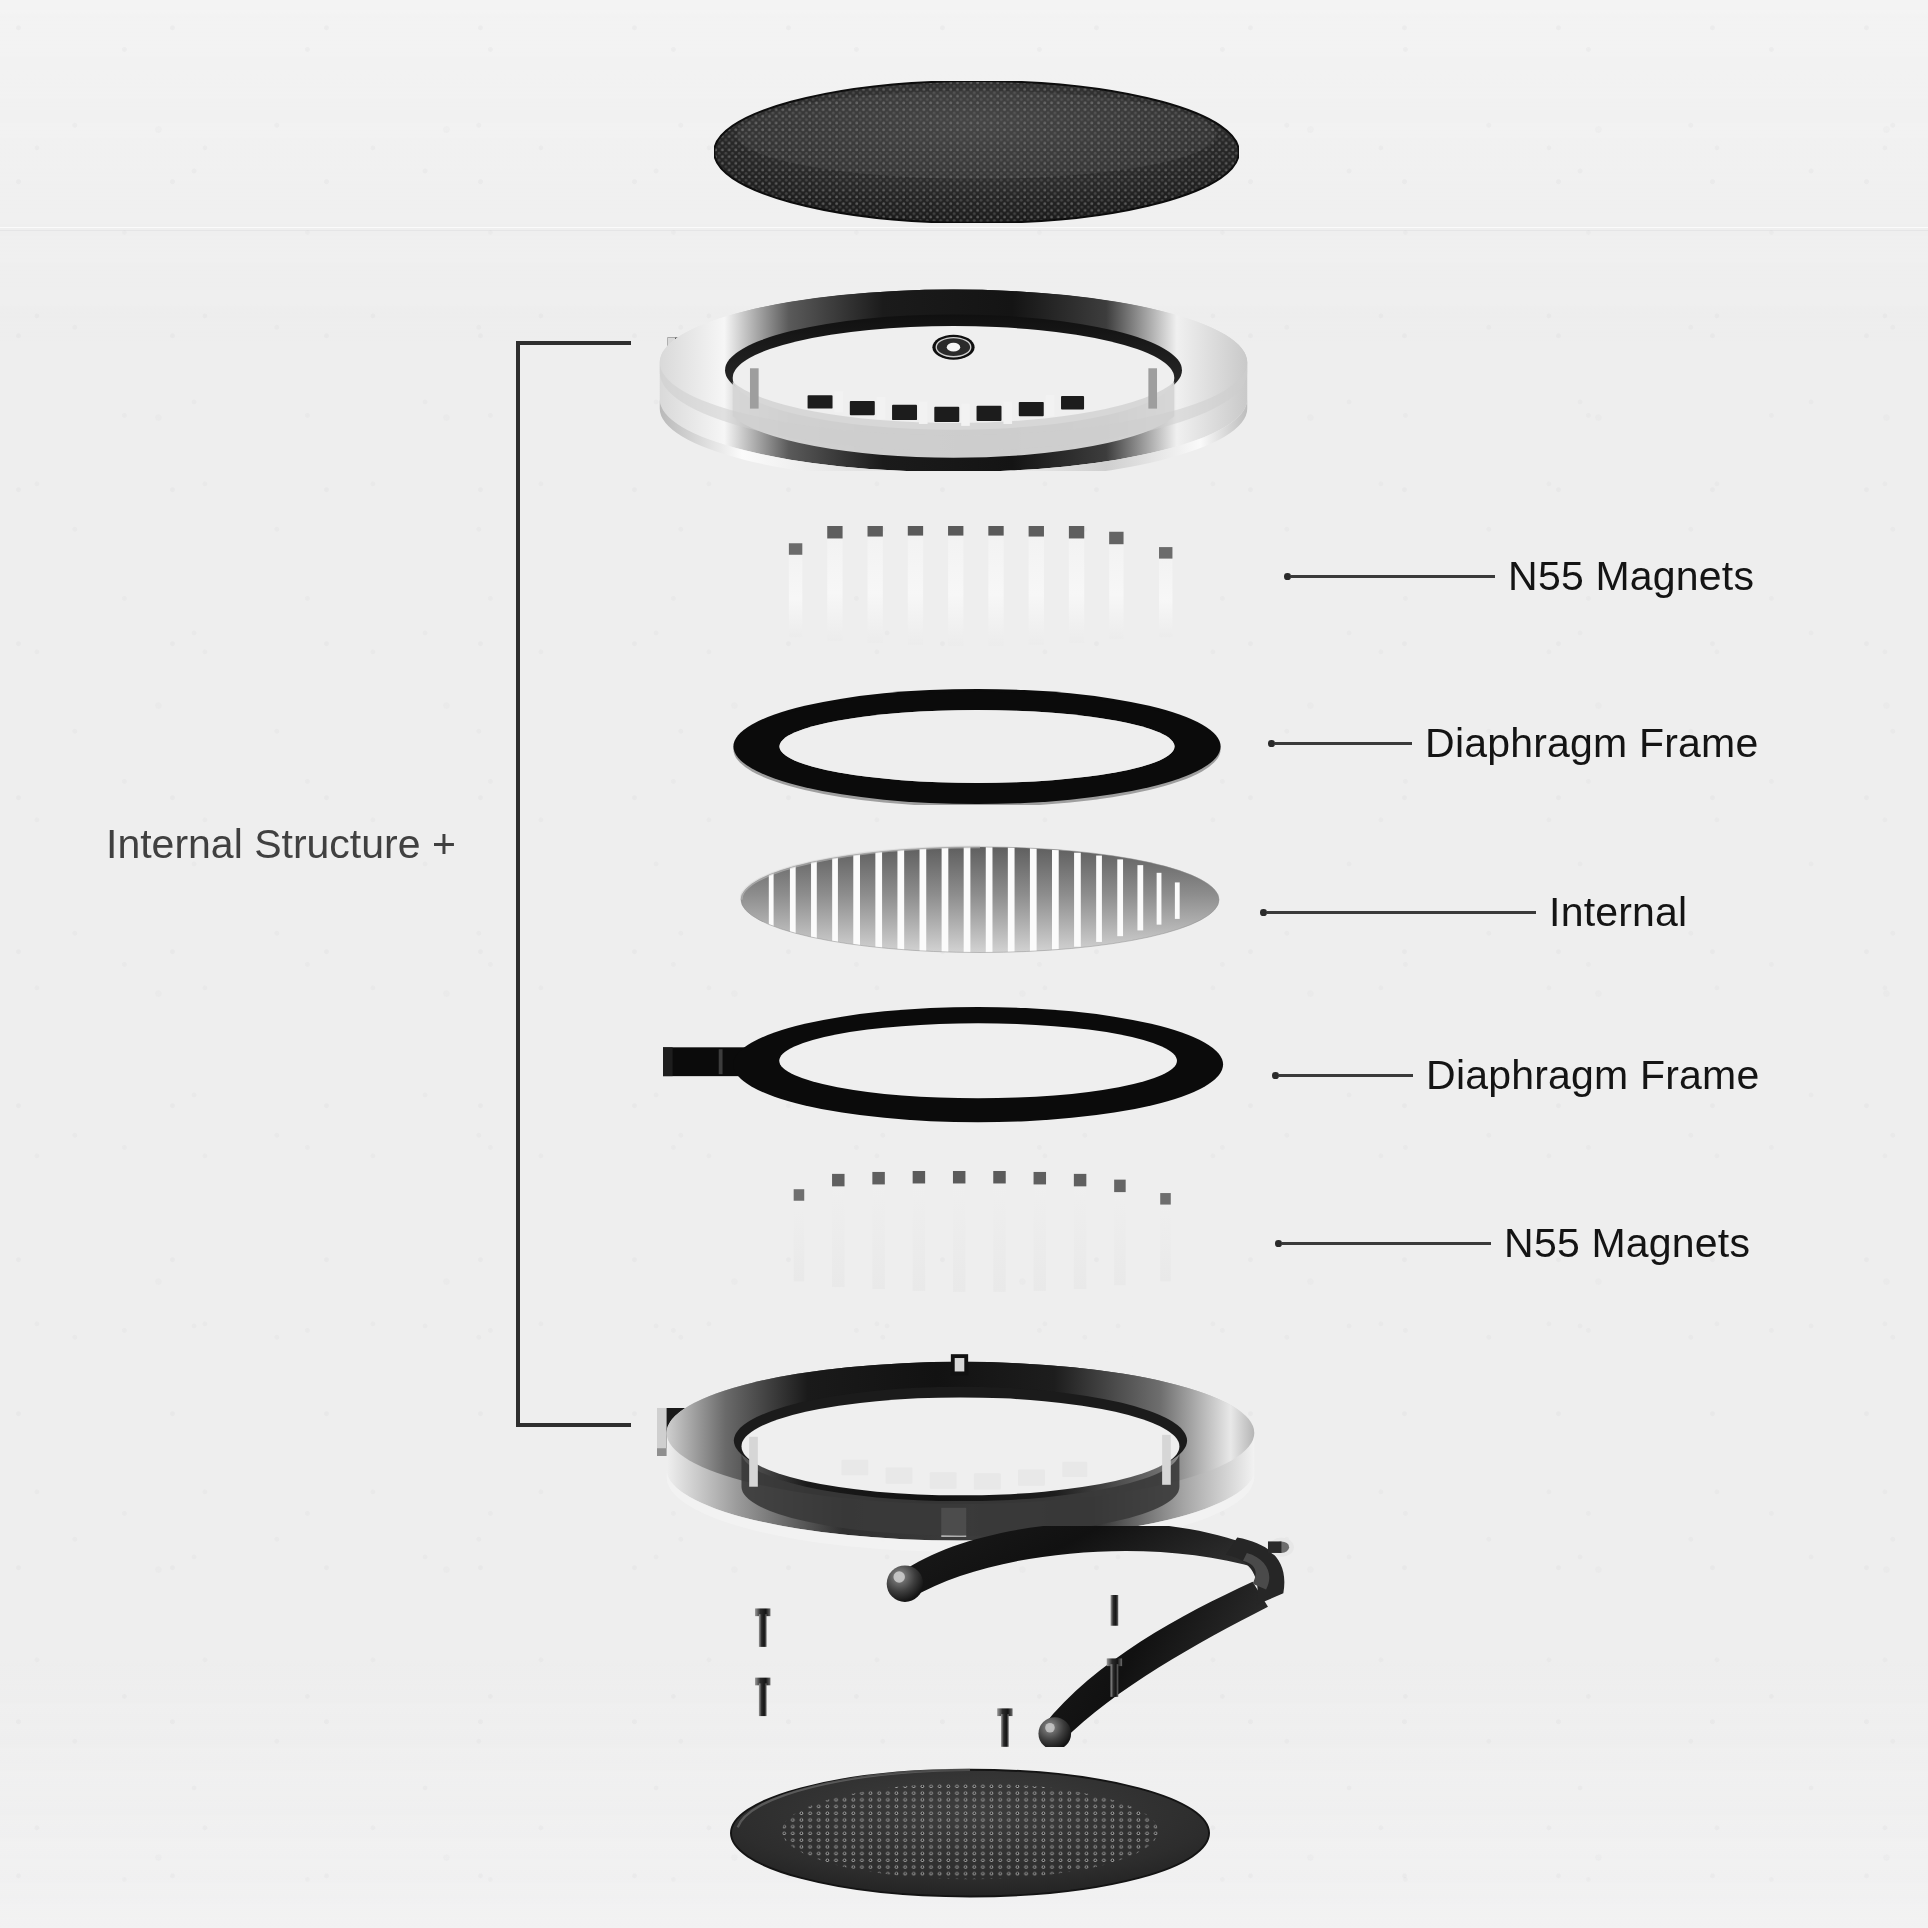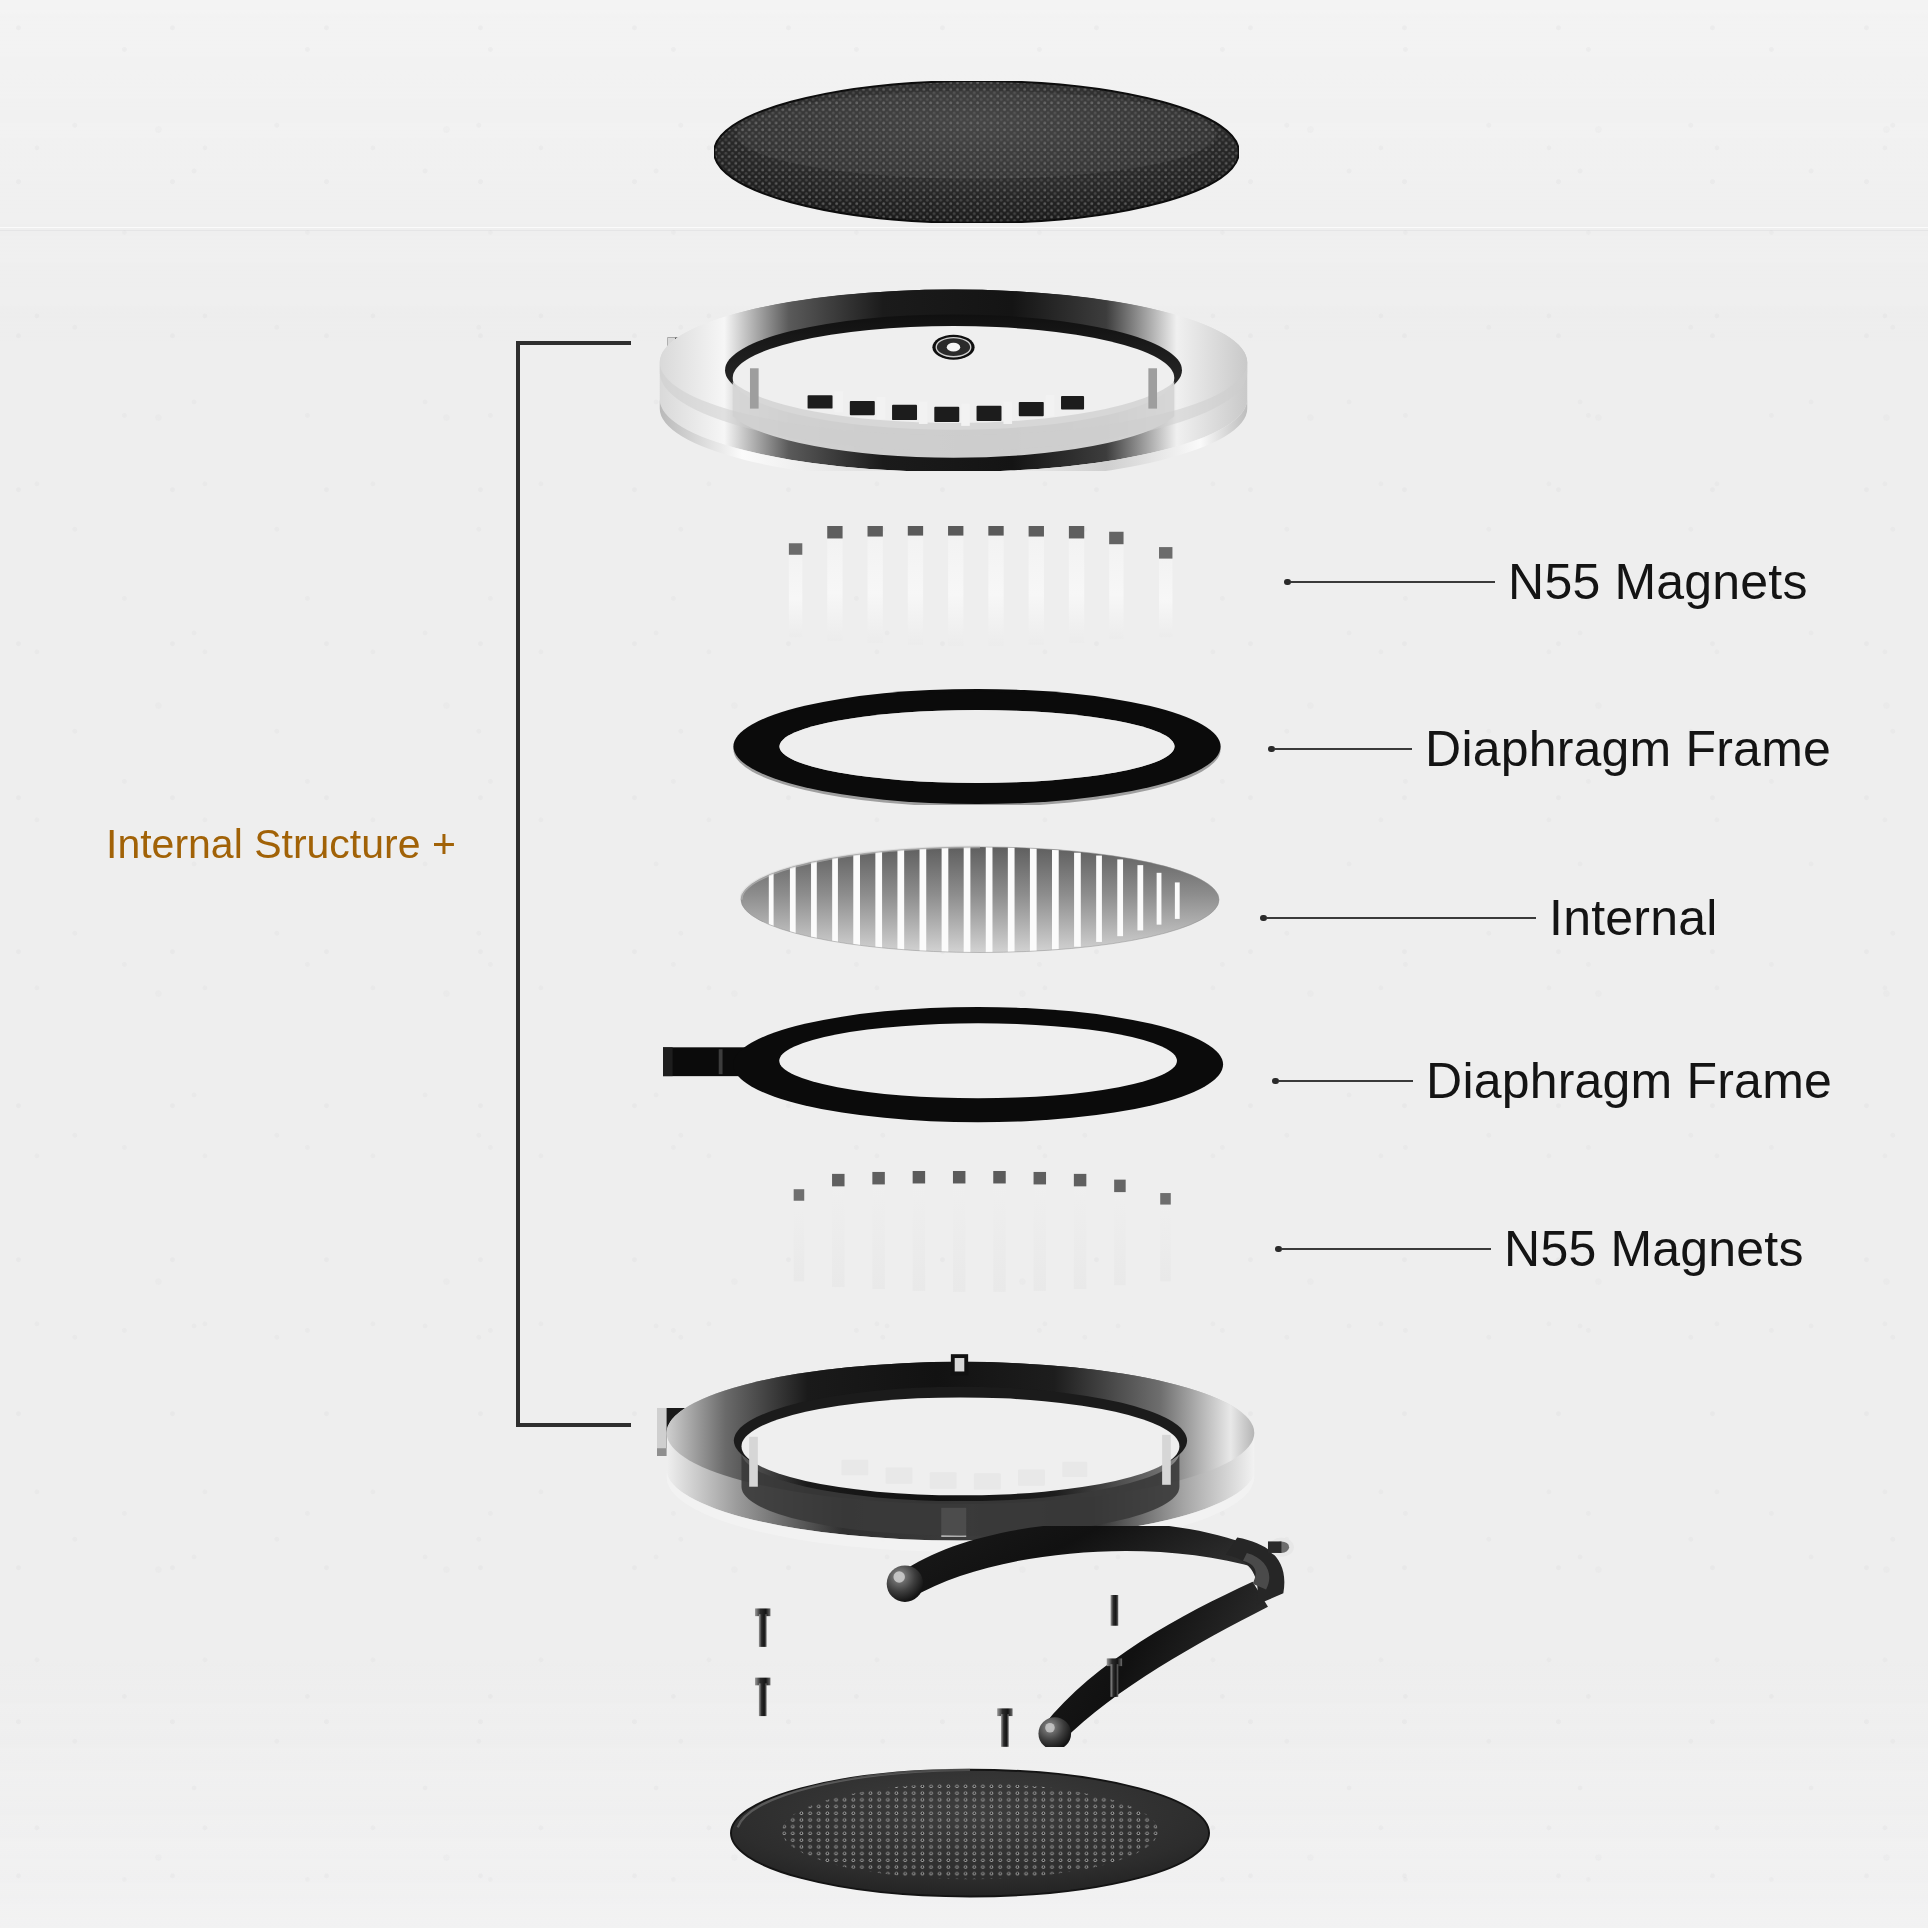--- a/index.html
+++ b/index.html
@@ -25,24 +25,24 @@
   }
   #seam{position:absolute;left:0;right:0;top:227px;height:1px;background:rgba(255,255,255,.75);}
   #seam2{position:absolute;left:0;right:0;top:230px;height:1px;background:rgba(200,200,203,.25);}
 
   .layer{position:absolute;}
 
   
   .callout{position:absolute;display:flex;align-items:center;}
   .co-dot{width:6.7px;height:6.7px;border-radius:50%;background:#2a2a2a;flex:0 0 auto;}
   .co-line{height:2.9px;background:#3a3a3a;flex:0 0 auto;}
-  .co-text{font-size:50px;color:#141414;white-space:nowrap;margin-left:13.4px;letter-spacing:0.2px;}
+  .co-text{font-size:41px;color:#141414;white-space:nowrap;margin-left:13.4px;letter-spacing:0.2px;}
 
   #group-label{position:absolute;left:106px;top:815px;width:413px;
-      font-size:41px;line-height:1.42;color:#a16207;text-align:left;}
+      font-size:41px;line-height:1.42;color:#404040;text-align:left;}
 
   
   .brk{position:absolute;background:#2e2e2e;}
 </style>
 </head>
 <body>
 
 <div id="stage">
 
   <div id="grain"></div>

